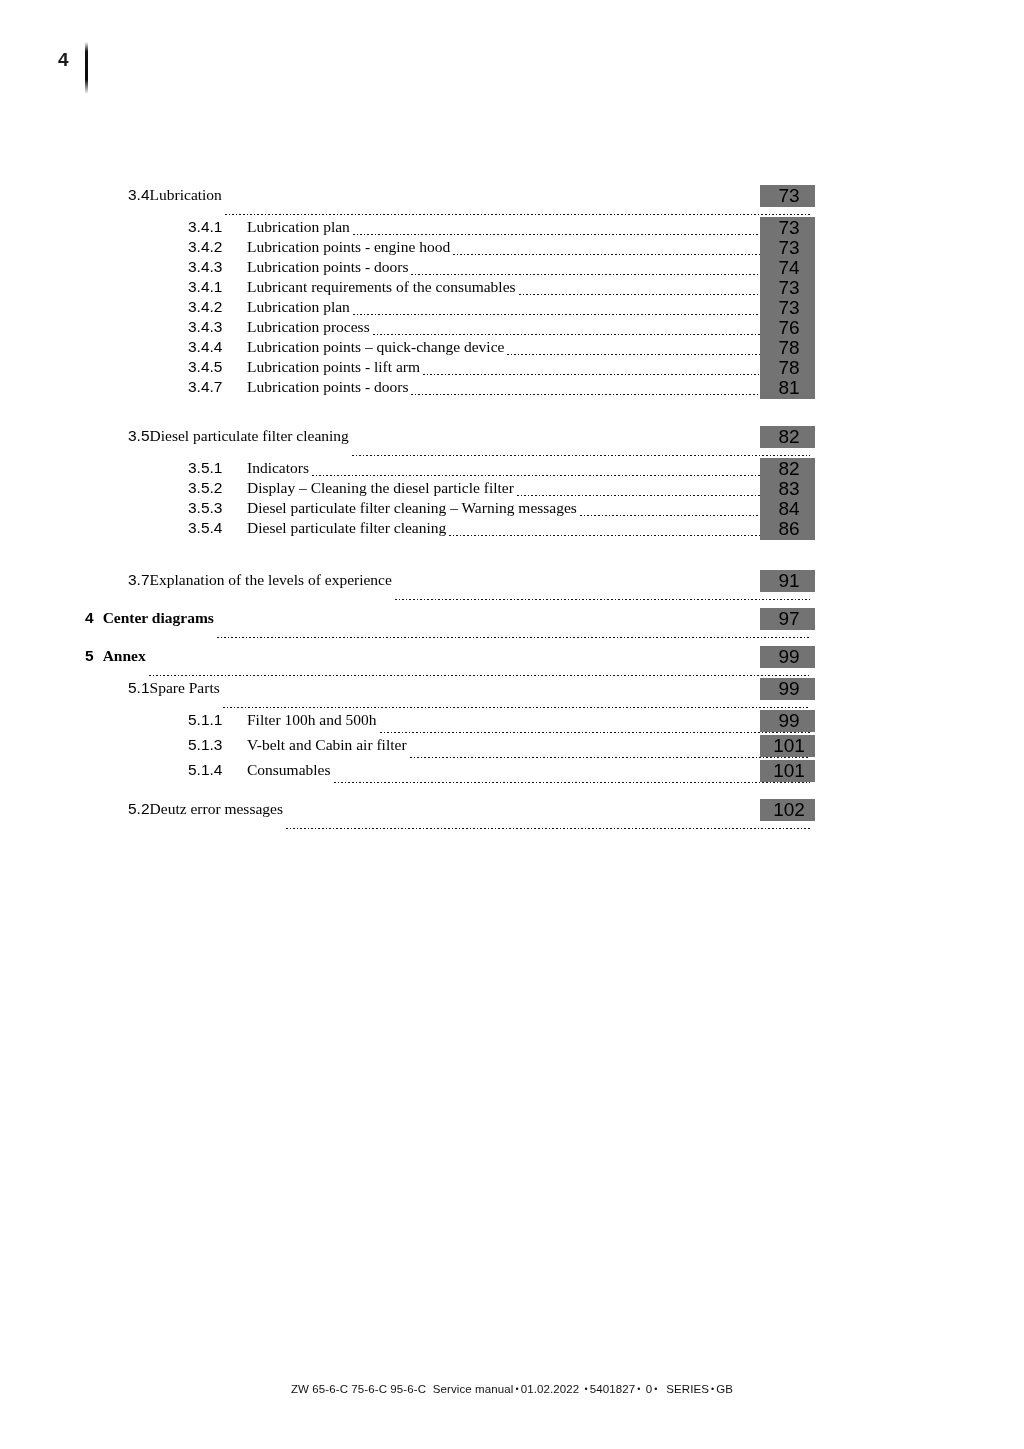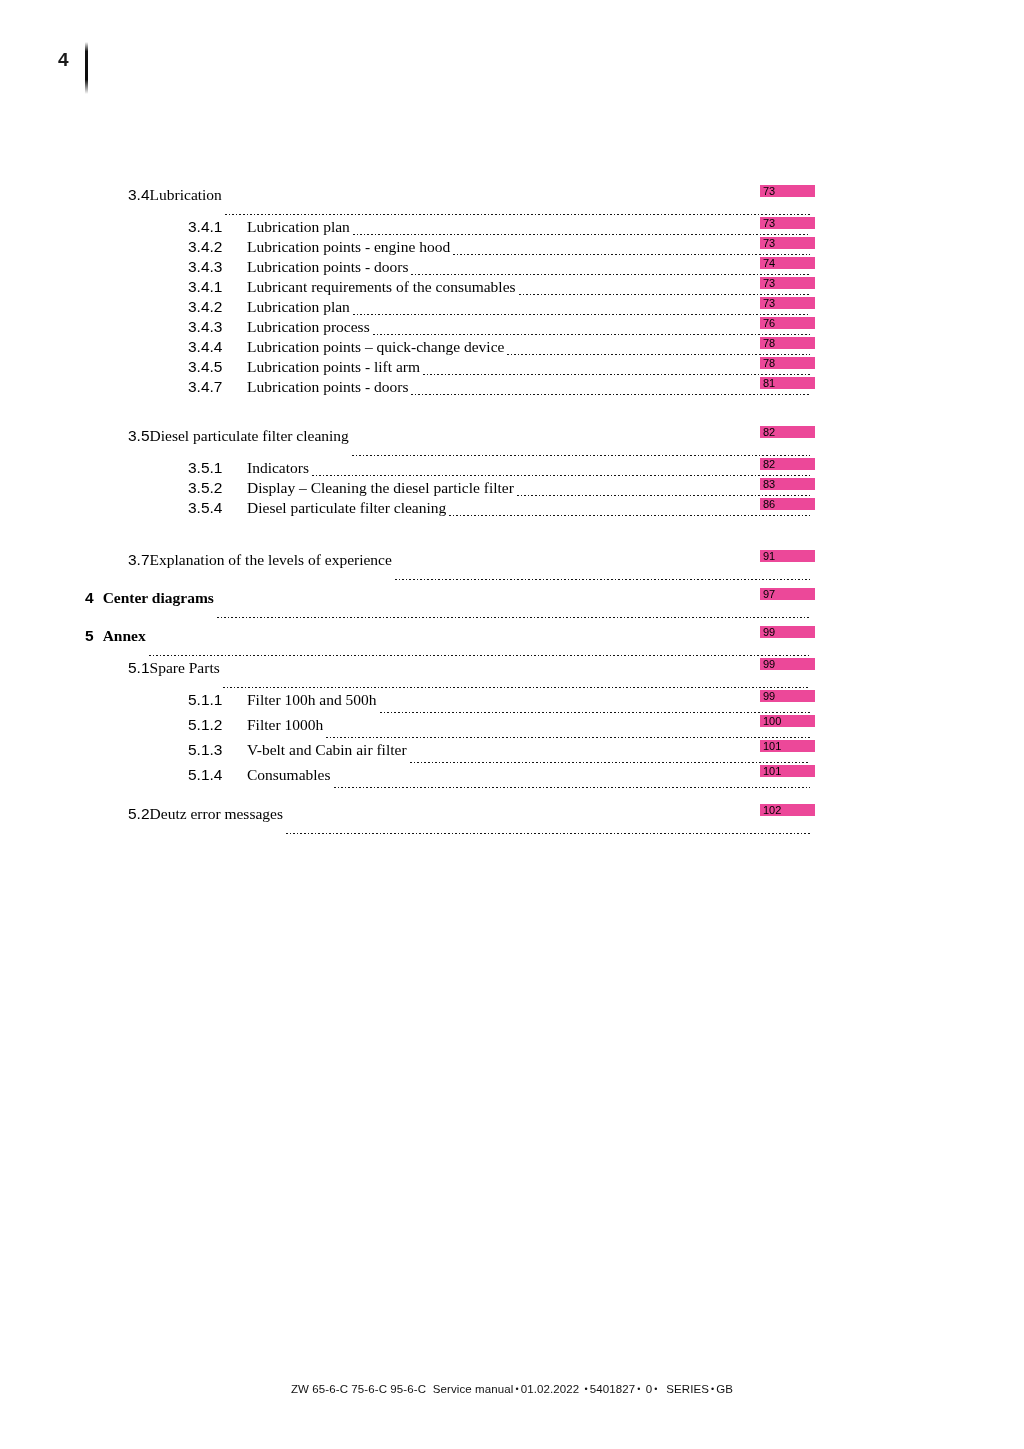--- a/index.html
+++ b/index.html
@@ -101,23 +101,23 @@
         #141414 0px, #141414 1.6px,
         rgba(0,0,0,0) 1.6px, rgba(0,0,0,0) 3.6px);
   }
   .leader.gap-sm { margin-left: 3px; margin-right: 2px; }
   
   .pgnum {
     position: absolute;
     left: 760px;
     top: -1px;
     width: 52px;
-    text-align: left;
-    font-size: 11px;
-    background: #ec4899;
+    text-align: center;
+    font-size: 19px;
+    background: #737373;
     padding-left: 3px;
   }
   .lvl1 .pgnum { font-weight: bold; font-weight: normal; }
 
   
   .block-gap-a { height: 29px; }
   .block-gap-b { height: 26px; }
   .block-gap-d { height: 6px; }
   .block-gap-e { height: 14px; }
 
@@ -221,20 +221,26 @@
         <span class="leader gap-sm"></span>
         <span class="pgnum">82</span>
       </div>
       <div class="toc-row lvl3">
         <span class="num">3.5.2</span>
         <span class="ttl">Display – Cleaning the diesel particle filter</span>
         <span class="leader gap-sm"></span>
         <span class="pgnum">83</span>
       </div>
       <div class="toc-row lvl3">
+        <span class="num">3.5.3</span>
+        <span class="ttl">Diesel particulate filter cleaning – Warning messages</span>
+        <span class="leader gap-sm"></span>
+        <span class="pgnum">84</span>
+      </div>
+      <div class="toc-row lvl3">
         <span class="num">3.5.4</span>
         <span class="ttl">Diesel particulate filter cleaning</span>
         <span class="leader gap-sm"></span>
         <span class="pgnum">86</span>
       </div>
       <div class="block-gap-b"></div>
       <div class="block-gap-d"></div>
       <div class="toc-row lvl2-wide">
         <span class="num">3.7</span>
         <span class="ttl"> Explanation of the levels of experience</span>
@@ -261,26 +267,20 @@
         <span class="leader gap-sm"></span>
         <span class="pgnum">99</span>
       </div>
       <div class="toc-row lvl3-wide">
         <span class="num">5.1.1</span>
         <span class="ttl">Filter 100h and 500h</span>
         <span class="leader gap-sm"></span>
         <span class="pgnum">99</span>
       </div>
       <div class="toc-row lvl3-wide">
-        <span class="num">5.1.2</span>
-        <span class="ttl">Filter 1000h</span>
-        <span class="leader gap-sm"></span>
-        <span class="pgnum">100</span>
-      </div>
-      <div class="toc-row lvl3-wide">
         <span class="num">5.1.3</span>
         <span class="ttl">V-belt and Cabin air filter</span>
         <span class="leader gap-sm"></span>
         <span class="pgnum">101</span>
       </div>
       <div class="toc-row lvl3-wide">
         <span class="num">5.1.4</span>
         <span class="ttl">Consumables </span>
         <span class="leader gap-sm"></span>
         <span class="pgnum">101</span>

